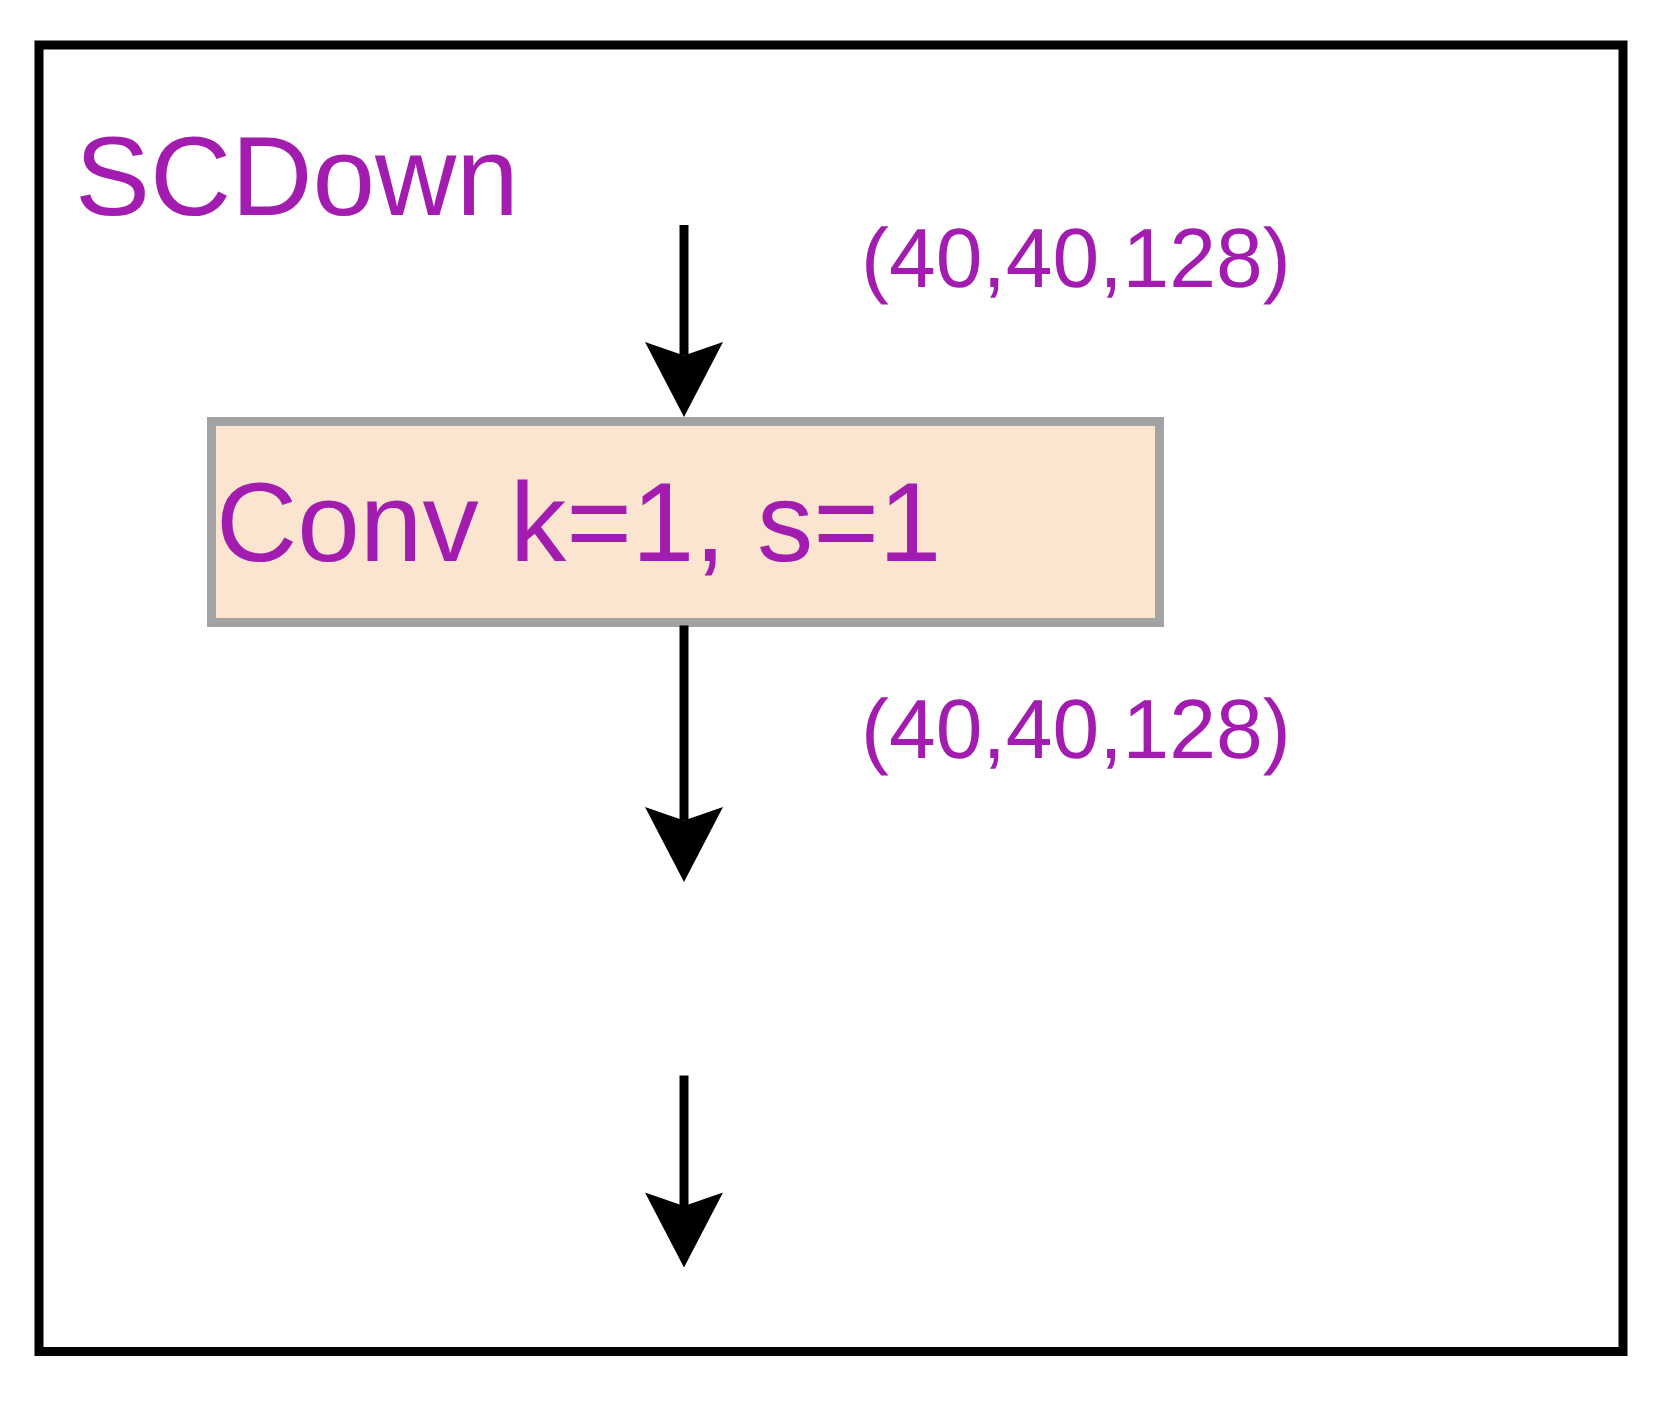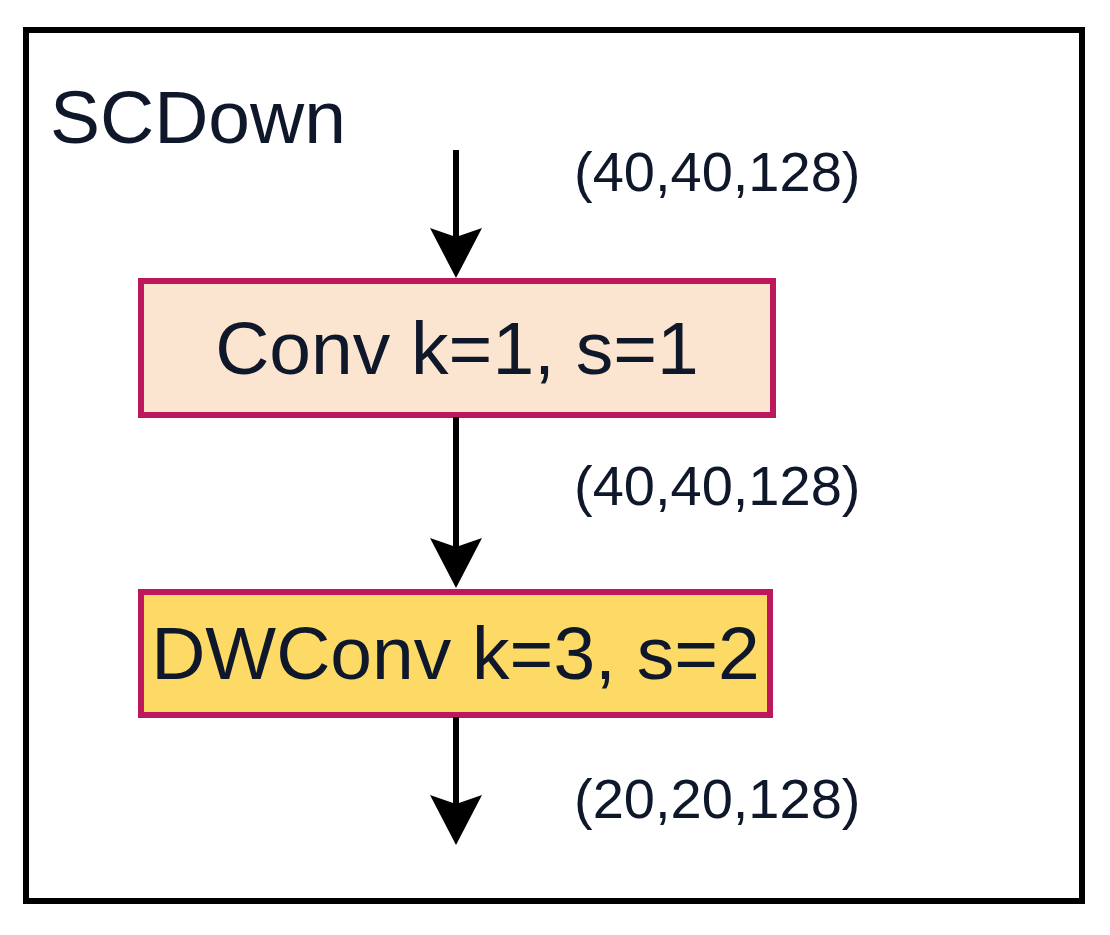--- a/index.html
+++ b/index.html
@@ -6,21 +6,21 @@
     margin: 0;
     padding: 0;
     background: #ffffff;
   }
   #stage {
     position: relative;
     width: 1110px;
     height: 935px;
     background: #ffffff;
     font-family: "Liberation Sans", sans-serif;
-    color: #0f172a;
+    color: #a21caf;
     overflow: hidden;
   }
   .abs { position: absolute; }
 
   
   .frame {
     left: 23px;
     top: 27px;
     width: 1062px;
     height: 877px;
@@ -34,24 +34,24 @@
     left: 50px;
     top: 80px;
     font-size: 75px;
     line-height: 1;
     white-space: nowrap;
   }
 
   
   .node {
     box-sizing: border-box;
-    border: 6px solid #be185d;
+    border: 6px solid #a3a3a3;
     display: flex;
     align-items: center;
-    justify-content: center;
+    justify-content: flex-start;
     font-size: 75px;
     line-height: 1;
     white-space: nowrap;
   }
   .node-conv {
     left: 138px;
     top: 278px;
     width: 638px;
     height: 140px;
     background: #FCE5D0;
@@ -124,26 +124,22 @@
 
   <div class="abs arrow arrow-2">
     <div class="shaft"></div>
     <svg width="52" height="50" viewBox="0 0 52 50">
       <polygon points="0,0 26,9 52,0 26,50" fill="#000000"></polygon>
     </svg>
   </div>
 
   <div class="abs shape-label shape-2">(40,40,128)</div>
 
-  <div class="abs node node-dwconv" style="background-color: rgb(253, 217, 102);">
-    <span>DWConv k=3, s=2</span>
-  </div>
 
   <div class="abs arrow arrow-3">
     <div class="shaft"></div>
     <svg width="52" height="50" viewBox="0 0 52 50">
       <polygon points="0,0 26,9 52,0 26,50" fill="#000000"></polygon>
     </svg>
   </div>
 
-  <div class="abs shape-label shape-3">(20,20,128)</div>
 
 </div>
 
 </body></html>

